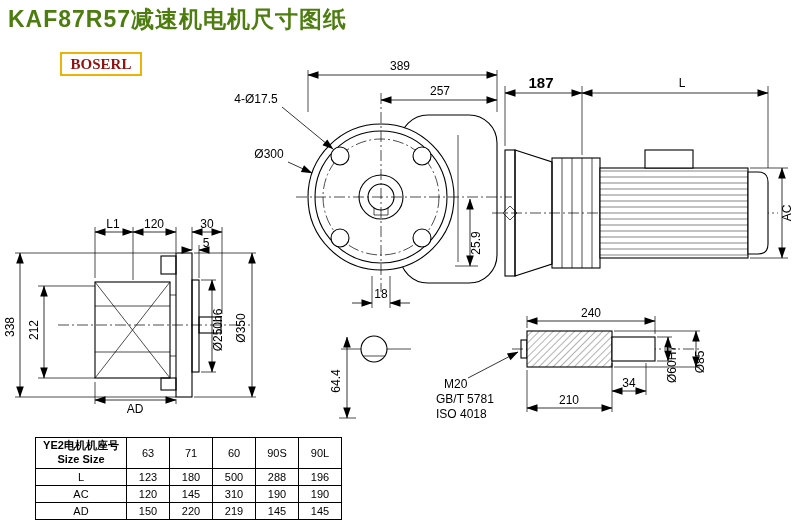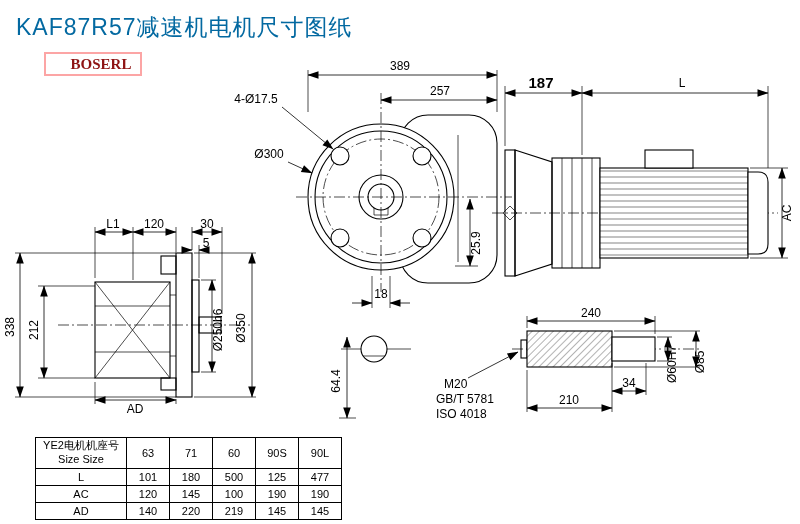--- a/index.html
+++ b/index.html
@@ -1,21 +1,21 @@
 <!DOCTYPE html>
 <html><head>
 <meta charset="utf-8">
 <style>
   html,body { margin:0; padding:0; background:#fff; }
   .stage { position:relative; width:800px; height:524px; background:#fff; overflow:hidden;
            font-family:"Liberation Sans", sans-serif; }
-  .title { position:absolute; left:8px; top:4px; margin:8px; font-size:23px; font-weight:normal;
-           color:#0369a1; letter-spacing:1px; white-space:nowrap; }
-  .logo { position:absolute; left:44px; top:52px; width:78px; height:20px;
-          border:2px solid #fca5a5; display:flex; align-items:center; justify-content:center;padding-left:16px; }
+  .title { position:absolute; left:8px; top:4px; margin:0; font-size:23px; font-weight:bold;
+           color:#4d7c0f; letter-spacing:1px; white-space:nowrap; }
+  .logo { position:absolute; left:60px; top:52px; width:78px; height:20px;
+          border:2px solid #eab308; display:flex; align-items:center; justify-content:center; }
   .logo span { font-family:"Liberation Serif", serif; font-weight:bold; font-size:15px; color:#8e1414; }
   svg.draw { position:absolute; left:0; top:0; }
 
   
   .o  { fill:none; stroke:#000; stroke-width:1.1; }
   .of { fill:#fff; stroke:#000; stroke-width:1.1; }
   .oh { fill:url(#hatch); stroke:#000; stroke-width:1.1; }
   .fins { fill:url(#finp); stroke:#000; stroke-width:1.1; }
   .t  { fill:none; stroke:#000; stroke-width:0.7; }
   .cl { fill:none; stroke:#000; stroke-width:0.7; stroke-dasharray:11 3 2 3; }
@@ -26,21 +26,21 @@
   text.dimb { font:bold 15px "Liberation Sans", sans-serif; fill:#000; text-anchor:middle; }
   text.diml { font:12px "Liberation Sans", sans-serif; fill:#000; text-anchor:start; }
 
   
   .size-table { position:absolute; left:35px; top:437px; border-collapse:collapse; background:#fff; }
   .size-table td { border:1px solid #000; font:11px "Liberation Sans", sans-serif; color:#000;
                    text-align:center; vertical-align:middle; padding:0 2px; height:16px; }
   .size-table td.c0 { width:86px; }
   .size-table td.cv { width:38px; }
   .size-table tr.hrow td { height:30px; }
-  .size-table .hl { line-height:1.25; }
+  .size-table .hl { line-height:1.25;font-weight:bold; }
 </style>
 </head>
 <body>
 
 <div class="stage">
 
   <h1 class="title">KAF87R57减速机电机尺寸图纸</h1>
 
   <div class="logo">
     <span>BOSERL</span>
@@ -239,37 +239,37 @@
         <div class="hl">Size Size</div>
       </td>
       <td class="cv">63</td>
       <td class="cv">71</td>
       <td class="cv">60</td>
       <td class="cv">90S</td>
       <td class="cv">90L</td>
     </tr>
     <tr>
       <td class="c0">L</td>
-      <td class="cv">101</td>
+      <td class="cv">123</td>
       <td class="cv">180</td>
       <td class="cv">500</td>
-      <td class="cv">125</td>
-      <td class="cv">477</td>
+      <td class="cv">288</td>
+      <td class="cv">196</td>
     </tr>
     <tr>
       <td class="c0">AC</td>
       <td class="cv">120</td>
       <td class="cv">145</td>
-      <td class="cv">100</td>
+      <td class="cv">310</td>
       <td class="cv">190</td>
       <td class="cv">190</td>
     </tr>
     <tr>
       <td class="c0">AD</td>
-      <td class="cv">140</td>
+      <td class="cv">150</td>
       <td class="cv">220</td>
       <td class="cv">219</td>
       <td class="cv">145</td>
       <td class="cv">145</td>
     </tr>
   </tbody>
     </table>
 
 </div>
 

